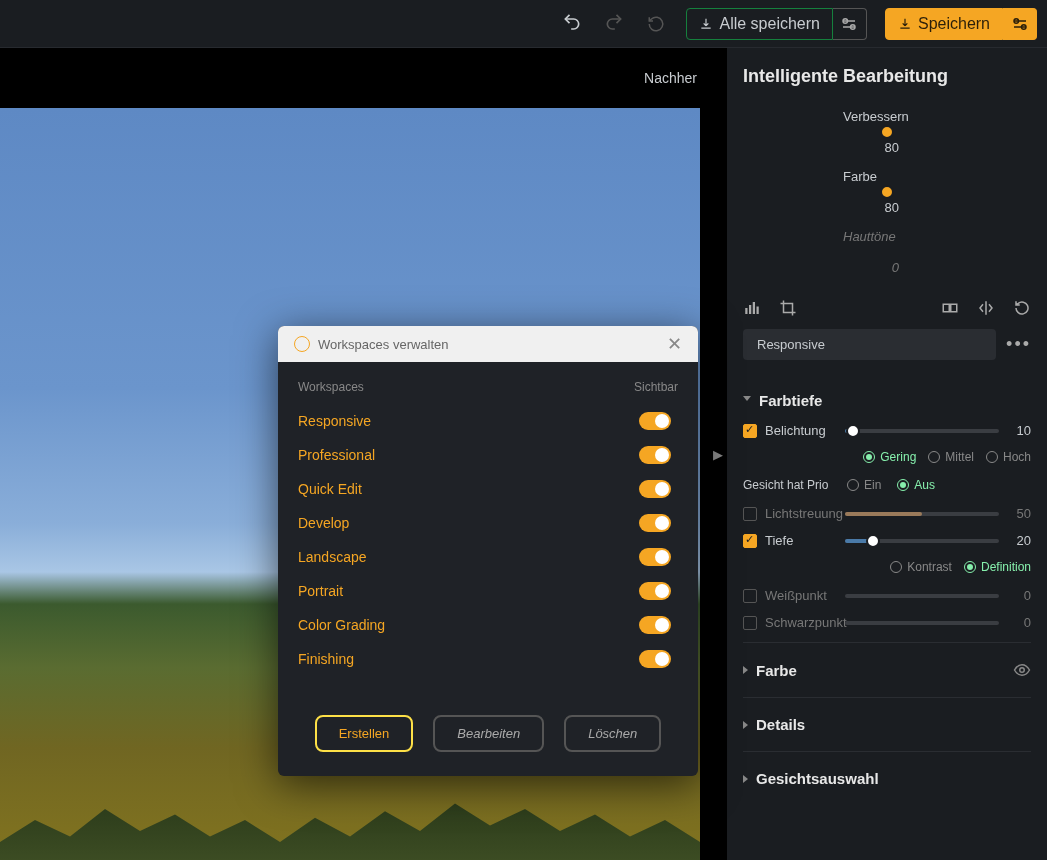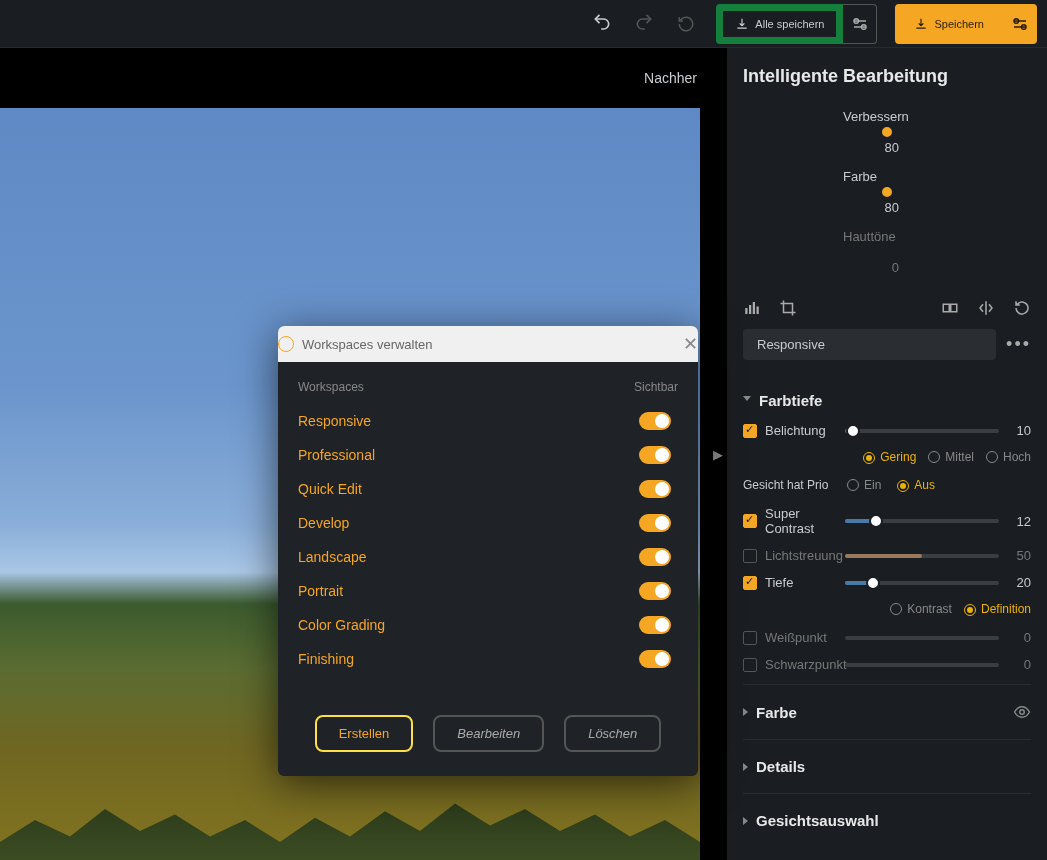--- a/index.html
+++ b/index.html
@@ -19,35 +19,35 @@
   display: flex;
   justify-content: flex-end;
   align-items: center;
   padding: 0 10px;
   gap: 18px;
   border-bottom: 1px solid #272a2f;
 }
 .hist-btn { width: 24px; height: 24px; display:flex; align-items:center; justify-content:center; color:#c8ccd0; cursor:pointer; }
 .hist-btn.dim { color:#555; }
 .save-group { display:flex; gap:0; }
-.save-btn { display:flex; align-items:center; gap:6px; padding:6px 12px; border:7px solid #15803d; background:#1a1d21; color:#c8ccd0; border-radius:4px 0 0 4px; font-size:11px; cursor:pointer; }
+.save-btn { display:flex; align-items:center; gap:6px; padding:6px 12px; border:1px solid #15803d; background:#1a1d21; color:#c8ccd0; border-radius:4px 0 0 4px; font-size:16px; cursor:pointer; }
 .save-btn.primary { background:#f5a623; color:#2b1f0a; border-color:#f5a623; }
 .save-ext { width:34px; border:1px solid #555; border-left:none; background:#1a1d21; border-radius:0 4px 4px 0; display:flex; align-items:center; justify-content:center; }
 .save-ext.primary { background:#f5a623; border-color:#f5a623; }
 .dl-icon { width:14px; height:14px; }
 
 .main { display:flex; height: calc(100% - 48px); }
 .canvas-area { flex:1; position:relative; background:#000; }
 .nachher { position:absolute; top:22px; right:30px; font-size:14px; color:#c8ccd0; }
 .photo { position:absolute; top:60px; left:0; width:700px; height:800px; background:linear-gradient(to bottom,#5e89c4 0%,#6b95cc 35%,#8aaed9 52%,#a9c6e5 58%,#3b5a2e 62%,#5a6c31 70%,#706622 80%,#8a7a1e 100%); overflow:hidden;}
 .trees { position:absolute; bottom:0; left:0; right:0; height:110px; background:linear-gradient(to bottom,#2a3a1a 0%,#4a5a2a 100%); clip-path:polygon(0 40%,5% 20%,10% 35%,15% 10%,20% 30%,25% 15%,30% 35%,35% 20%,40% 40%,45% 18%,50% 35%,55% 12%,60% 30%,65% 5%,70% 25%,75% 10%,80% 30%,85% 15%,90% 35%,95% 20%,100% 40%,100% 100%,0 100%);}
 .expand-arrow { position:absolute; right:4px; top:50%; transform:translateY(-50%); color:#888; cursor:pointer; }
 
 .modal { position:absolute; top:278px; left:278px; width:420px; height:450px; background:#1f2227; border-radius:6px; box-shadow:0 8px 40px rgba(0,0,0,.6); overflow:hidden; z-index:10;}
-.modal-head { height:36px; background:#f0f0f0; display:flex; align-items:center; padding:0 0; color:#666; font-size:13px;}
+.modal-head { height:36px; background:#f0f0f0; display:flex; align-items:center; padding:0 16px; color:#666; font-size:13px;}
 .modal-head-icon{ width:16px; height:16px; border:1.5px solid #f5a623; border-radius:50%; margin-right:8px;}
 .modal-close { margin-left:auto; color:#888; font-size:18px; cursor:pointer; }
 .modal-body { padding:18px 20px 0 20px; height:calc(100% - 36px); display:flex; flex-direction:column;}
 .modal-cols { display:flex; justify-content:space-between; color:#888; font-size:12px; margin-bottom:10px;}
 .ws-list { flex:1; overflow-y:auto; padding-right:4px; border-right:3px solid transparent;}
 .ws-list::-webkit-scrollbar{width:4px;}
 .ws-list::-webkit-scrollbar-thumb{background:#f5a623;border-radius:2px;}
 .ws-row { display:flex; justify-content:space-between; align-items:center; padding:8px 0; font-size:14px;}
 .ws-row .name { color:#f5a623; }
 .toggle { width:32px; height:18px; background:#f5a623; border-radius:9px; position:relative; cursor:pointer;}
@@ -55,21 +55,21 @@
 .modal-actions{display:flex;gap:20px;justify-content:center;padding:24px 0;}
 .m-btn{padding:9px 22px;border:2px solid #fde047;background:transparent;color:#f5a623;border-radius:8px;font-size:13px;cursor:pointer;}
 .m-btn.sec{border-color:#555;color:#aaa;font-style:italic;}
 
 .sidebar { width:320px; background:#1a1d21; padding:18px 16px; overflow-y:auto; position:relative;}
 .sidebar::-webkit-scrollbar{width:0;}
 .panel-title { font-size:18px; font-weight:600; color:#e8e8e8; margin-bottom:22px; }
 .slider-row { display:flex; align-items:center; margin-bottom:14px; gap:8px;flex-direction:column;}
 .slider-row .lbl { width:88px; font-size:13px; color:#c8ccd0;}
 .slider-row .val { width:24px; text-align:right; font-size:13px; color:#c8ccd0;}
-.slider-row.dim .lbl,.slider-row.dim .val{color:#777;}
+.slider-row.dim .lbl,.slider-row.dim .val{color:#777;font-style:italic;}
 .slider { flex:1; height:4px; background:#3a3d42; border-radius:2px; position:relative;}
 .slider .fill{position:absolute;left:0;top:0;height:100%;background:#f5a623;border-radius:2px;}
 .slider .thumb{position:absolute;top:50%;width:14px;height:14px;background:#f5a623;border:2px solid #1a1d21;border-radius:50%;transform:translate(-50%,-50%);}
 .slider.blue .fill{background:#4a7aa8;}
 .slider.blue .thumb{background:#fff;}
 .slider.disabled .fill{background:#555;}
 .slider.tan .fill{background:#9a7a5a;}
 .icon-row{display:flex;gap:18px;margin:24px 0 12px 0;align-items:center;}
 .icon-row .spacer{flex:1;}
 .tool-icon{width:18px;height:18px;color:#aaa;cursor:pointer;}
@@ -83,21 +83,21 @@
 .divider{height:1px;background:#2a2d32;margin:4px 0;}
 .check-row{display:flex;align-items:center;margin-bottom:12px;gap:8px;}
 .check{width:14px;height:14px;border:1px solid #555;border-radius:2px;flex-shrink:0;}
 .check.on{background:#f5a623;border-color:#f5a623;position:relative;}
 .check.on::after{content:"✓";position:absolute;color:#1a1d21;font-size:11px;left:1px;top:-2px;}
 .check-row .lbl{width:72px;font-size:13px;}
 .check-row.dim .lbl,.check-row.dim .val{color:#777;}
 .check-row .val{width:24px;text-align:right;font-size:13px;}
 .radio-row{display:flex;gap:12px;margin:10px 0 14px 0;padding-left:100px;justify-content:flex-end;}
 .radio{display:flex;align-items:center;gap:5px;font-size:12px;color:#888;cursor:pointer;}
-.radio.on{color:#eab308;align-items:flex-end;}
+.radio.on{color:#86efac;}
 .radio .dot{width:12px;height:12px;border:1.5px solid currentColor;border-radius:50%;position:relative;}
 .radio.on .dot::after{content:"";position:absolute;inset:2px;background:currentColor;border-radius:50%;}
 .face-prio{display:flex;align-items:center;gap:16px;margin:10px 0 14px 0;font-size:12px;}
 </style>
 </head>
 <body>
 
 <div class="topbar">
   <div class="hist-btn">
       <svg viewBox="0 0 24 24" width="20" height="20" fill="none" stroke="currentColor" stroke-width="2">
@@ -298,29 +298,20 @@
       <span style="width:88px;">Gesicht hat Prio</span>
       <div class="radio">
           <span class="dot"></span>
           <span>Ein</span>
         </div>
       <div class="radio on">
           <span class="dot"></span>
           <span>Aus</span>
         </div>
     </div>
-    <div class="check-row">
-      <div class="check on"></div>
-      <span class="lbl">Super Contrast</span>
-      <div class="slider blue">
-          <div class="fill" style="width:20%"></div>
-          <div class="thumb" style="left:20%"></div>
-        </div>
-      <span class="val">12</span>
-    </div>
     <div class="check-row dim">
       <div class="check"></div>
       <span class="lbl">Lichtstreuung</span>
       <div class="slider tan">
           <div class="fill" style="width:50%"></div>
         </div>
       <span class="val">50</span>
     </div>
     <div class="check-row">
       <div class="check on"></div>

